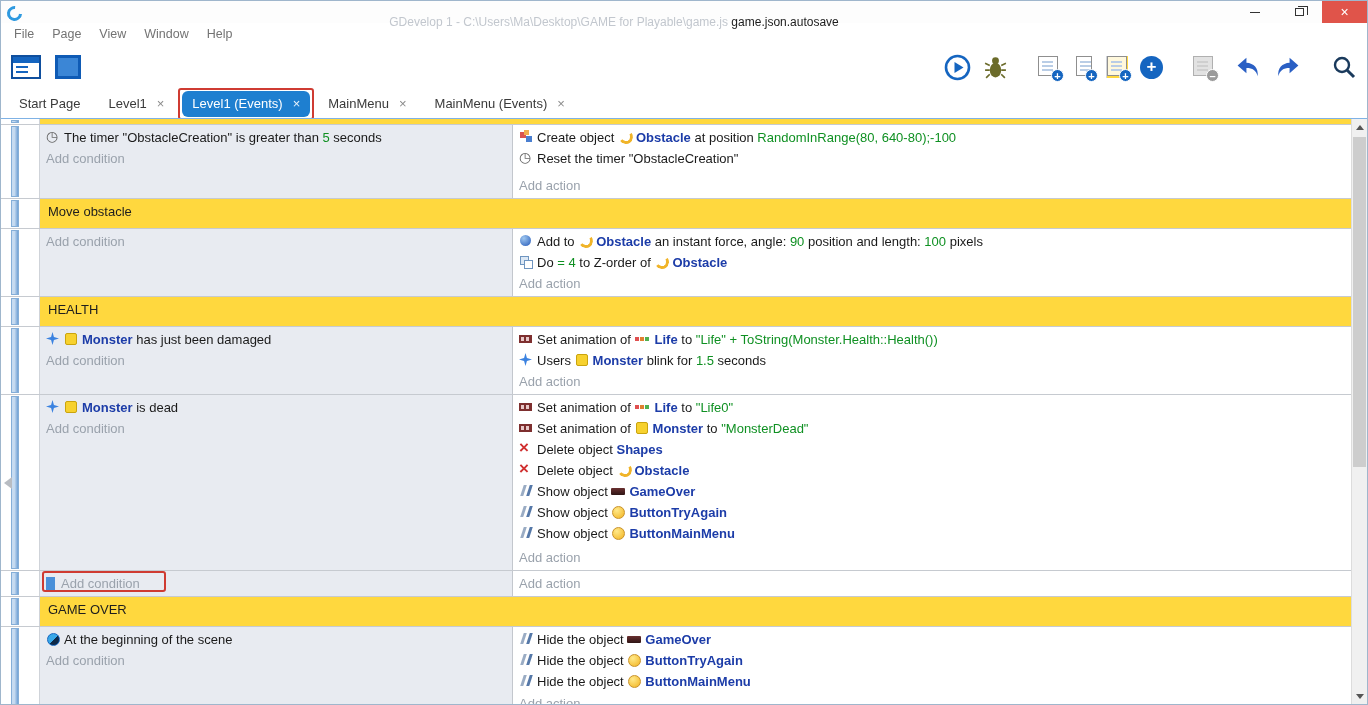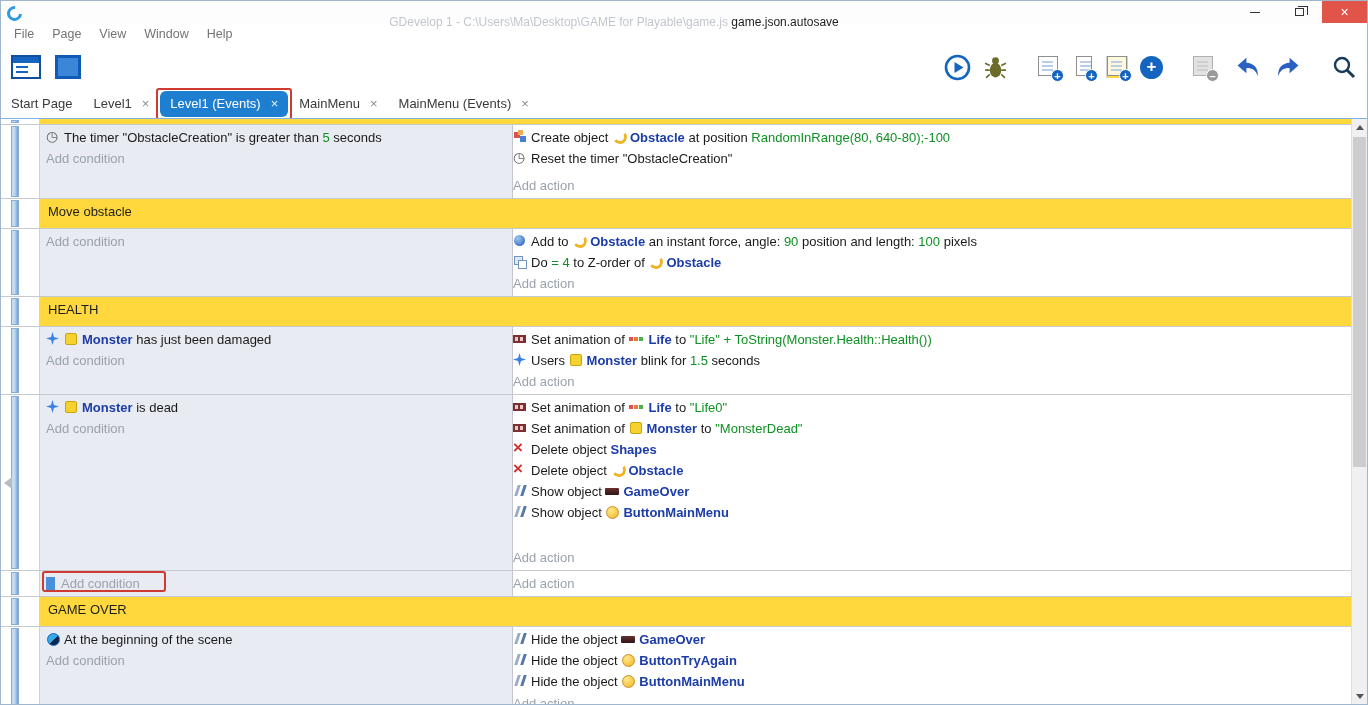--- a/index.html
+++ b/index.html
@@ -40,35 +40,35 @@
   .page-icon .page::before { content:""; position:absolute; left:3px; top:4px; width:11px; height:2px; background:#b9cde6; box-shadow:0 4px 0 #b9cde6, 0 8px 0 #b9cde6; }
   .page-icon .badge { position:absolute; right:-4px; bottom:-4px; width:13px; height:13px; border-radius:50%; background:#1565c0; color:#fff; font-size:11px; font-weight:bold; line-height:12px; text-align:center; border:1px solid #fff; }
   .page-icon.sub .page { left:4px; width:16px; }
   .page-icon.comment .page { background:#fff8dc; }
   .plus-circle { display:block; width:23px; height:23px; border-radius:50%; background:#1565c0; color:#fff; font-size:17px; font-weight:bold; line-height:21px; text-align:center; }
   .page-icon.disabled .page { background:#e2e2e2; border-color:#b0b0b0; }
   .page-icon.disabled .page::before { background:#cfcfcf; box-shadow:0 4px 0 #cfcfcf, 0 8px 0 #cfcfcf; }
   .page-icon.disabled .badge { background:#9a9a9a; }
 
   
-  .tabbar { height:29px; display:flex; align-items:center; padding-left:0; gap:1px; background:#fff; flex:none; position:relative; }
+  .tabbar { height:29px; display:flex; align-items:center; padding-left:8px; gap:8px; background:#fff; flex:none; position:relative; }
   .tab { display:flex; align-items:center; gap:10px; padding:0 10px; height:26px; font-size:13px; color:#3a3a3a; position:relative; white-space:nowrap; }
   .tab.active { background:#1e7fd0; color:#fff;border-radius:6px; }
   .tab .close { font-size:13px; color:#8a8a8a; }
   .tab.active .close { color:#eaf3fc; }
   .red-box { position:absolute; border:2px solid #cf3b32; border-radius:3px; pointer-events:none; }
   .tab.active .red-box { left:-4px; top:-3px; right:-4px; bottom:-3px; }
 
   
   .events { flex:1; position:relative; background:#fff; overflow:hidden; border-top:1px solid #7fb2e5; padding-right:16px; }
   .row { display:flex; border-bottom:1px solid #c6cad0; overflow:hidden; position:relative; }
   .gutter { width:38px; flex:none; position:relative; background:#fff; }
   .drag-bar { position:absolute; left:10px; top:1px; bottom:1px; width:8px; background:linear-gradient(to right,#c6dbf1 40%,#6fa0d4); border:1px solid #84aed8; }
   .cond { width:474px; flex:none; background:#e8ebf1; border-right:1px solid #c3c7cd; border-left:1px solid #cfd3d9; padding:2px 6px; }
-  .act { flex:1; background:#fff; padding:2px 0; display:flex; flex-direction:column; }
+  .act { flex:1; background:#fff; padding:2px 6px; display:flex; flex-direction:column; }
   .line { line-height:21px; font-size:13px; color:#1a1a1a; white-space:nowrap; }
   .placeholder { color:#9aa2ac; }
   .act .placeholder { margin-top:auto; }
   .sliver { height:6px; flex:none; }
   .comment-fill { flex:1; background:#ffd83e; border-left:1px solid #cfd3d9; }
   .comment-row { height:30px; flex:none; }
   .comment { flex:1; background:#ffd83e; border-left:1px solid #cfd3d9; padding:5px 8px 0; font-size:13px; color:#1e1e1e; }
   .seg.value { color:#0f9022; }
   .seg.object { color:#1c3ca8; font-weight:bold; }
   .sel-square { display:inline-block; width:9px; height:13px; background:#4a90d9; margin-right:6px; vertical-align:-2px; }
@@ -301,20 +301,21 @@
       <div class="cond">
         <div class="line"><span class="ic effect-icon"></span><span class="ic monster-icon"></span><span class="seg object">Monster</span><span class="seg text"> is dead</span></div>
         <div class="line placeholder">Add condition</div>
       </div>
       <div class="act">
         <div class="line"><span class="ic animation-icon"></span><span class="seg text">Set animation of </span><span class="ic life-icon"></span><span class="seg object">Life</span><span class="seg text"> to </span><span class="seg value">"Life0"</span></div>
         <div class="line"><span class="ic animation-icon"></span><span class="seg text">Set animation of </span><span class="ic monster-icon"></span><span class="seg object">Monster</span><span class="seg text"> to </span><span class="seg value">"MonsterDead"</span></div>
         <div class="line"><span class="ic delete-icon"></span><span class="seg text">Delete object </span><span class="seg object">Shapes</span></div>
         <div class="line"><span class="ic delete-icon"></span><span class="seg text">Delete object </span><span class="ic obstacle-icon"></span><span class="seg object">Obstacle</span></div>
         <div class="line"><span class="ic visibility-icon"></span><span class="seg text">Show object </span><span class="ic gameover-icon"></span><span class="seg object">GameOver</span></div>
+        <div class="line"><span class="ic visibility-icon"></span><span class="seg text">Show object </span><span class="ic button-icon"></span><span class="seg object">ButtonTryAgain</span></div>
         <div class="line"><span class="ic visibility-icon"></span><span class="seg text">Show object </span><span class="ic button-icon"></span><span class="seg object">ButtonMainMenu</span></div>
         <div class="line placeholder">Add action</div>
       </div>
     </div>
 
     <div class="row row-e5" style="min-height:22px">
       <div class="gutter">
           <div class="drag-bar"></div>
         </div>
       <div class="cond" style="position:relative">

